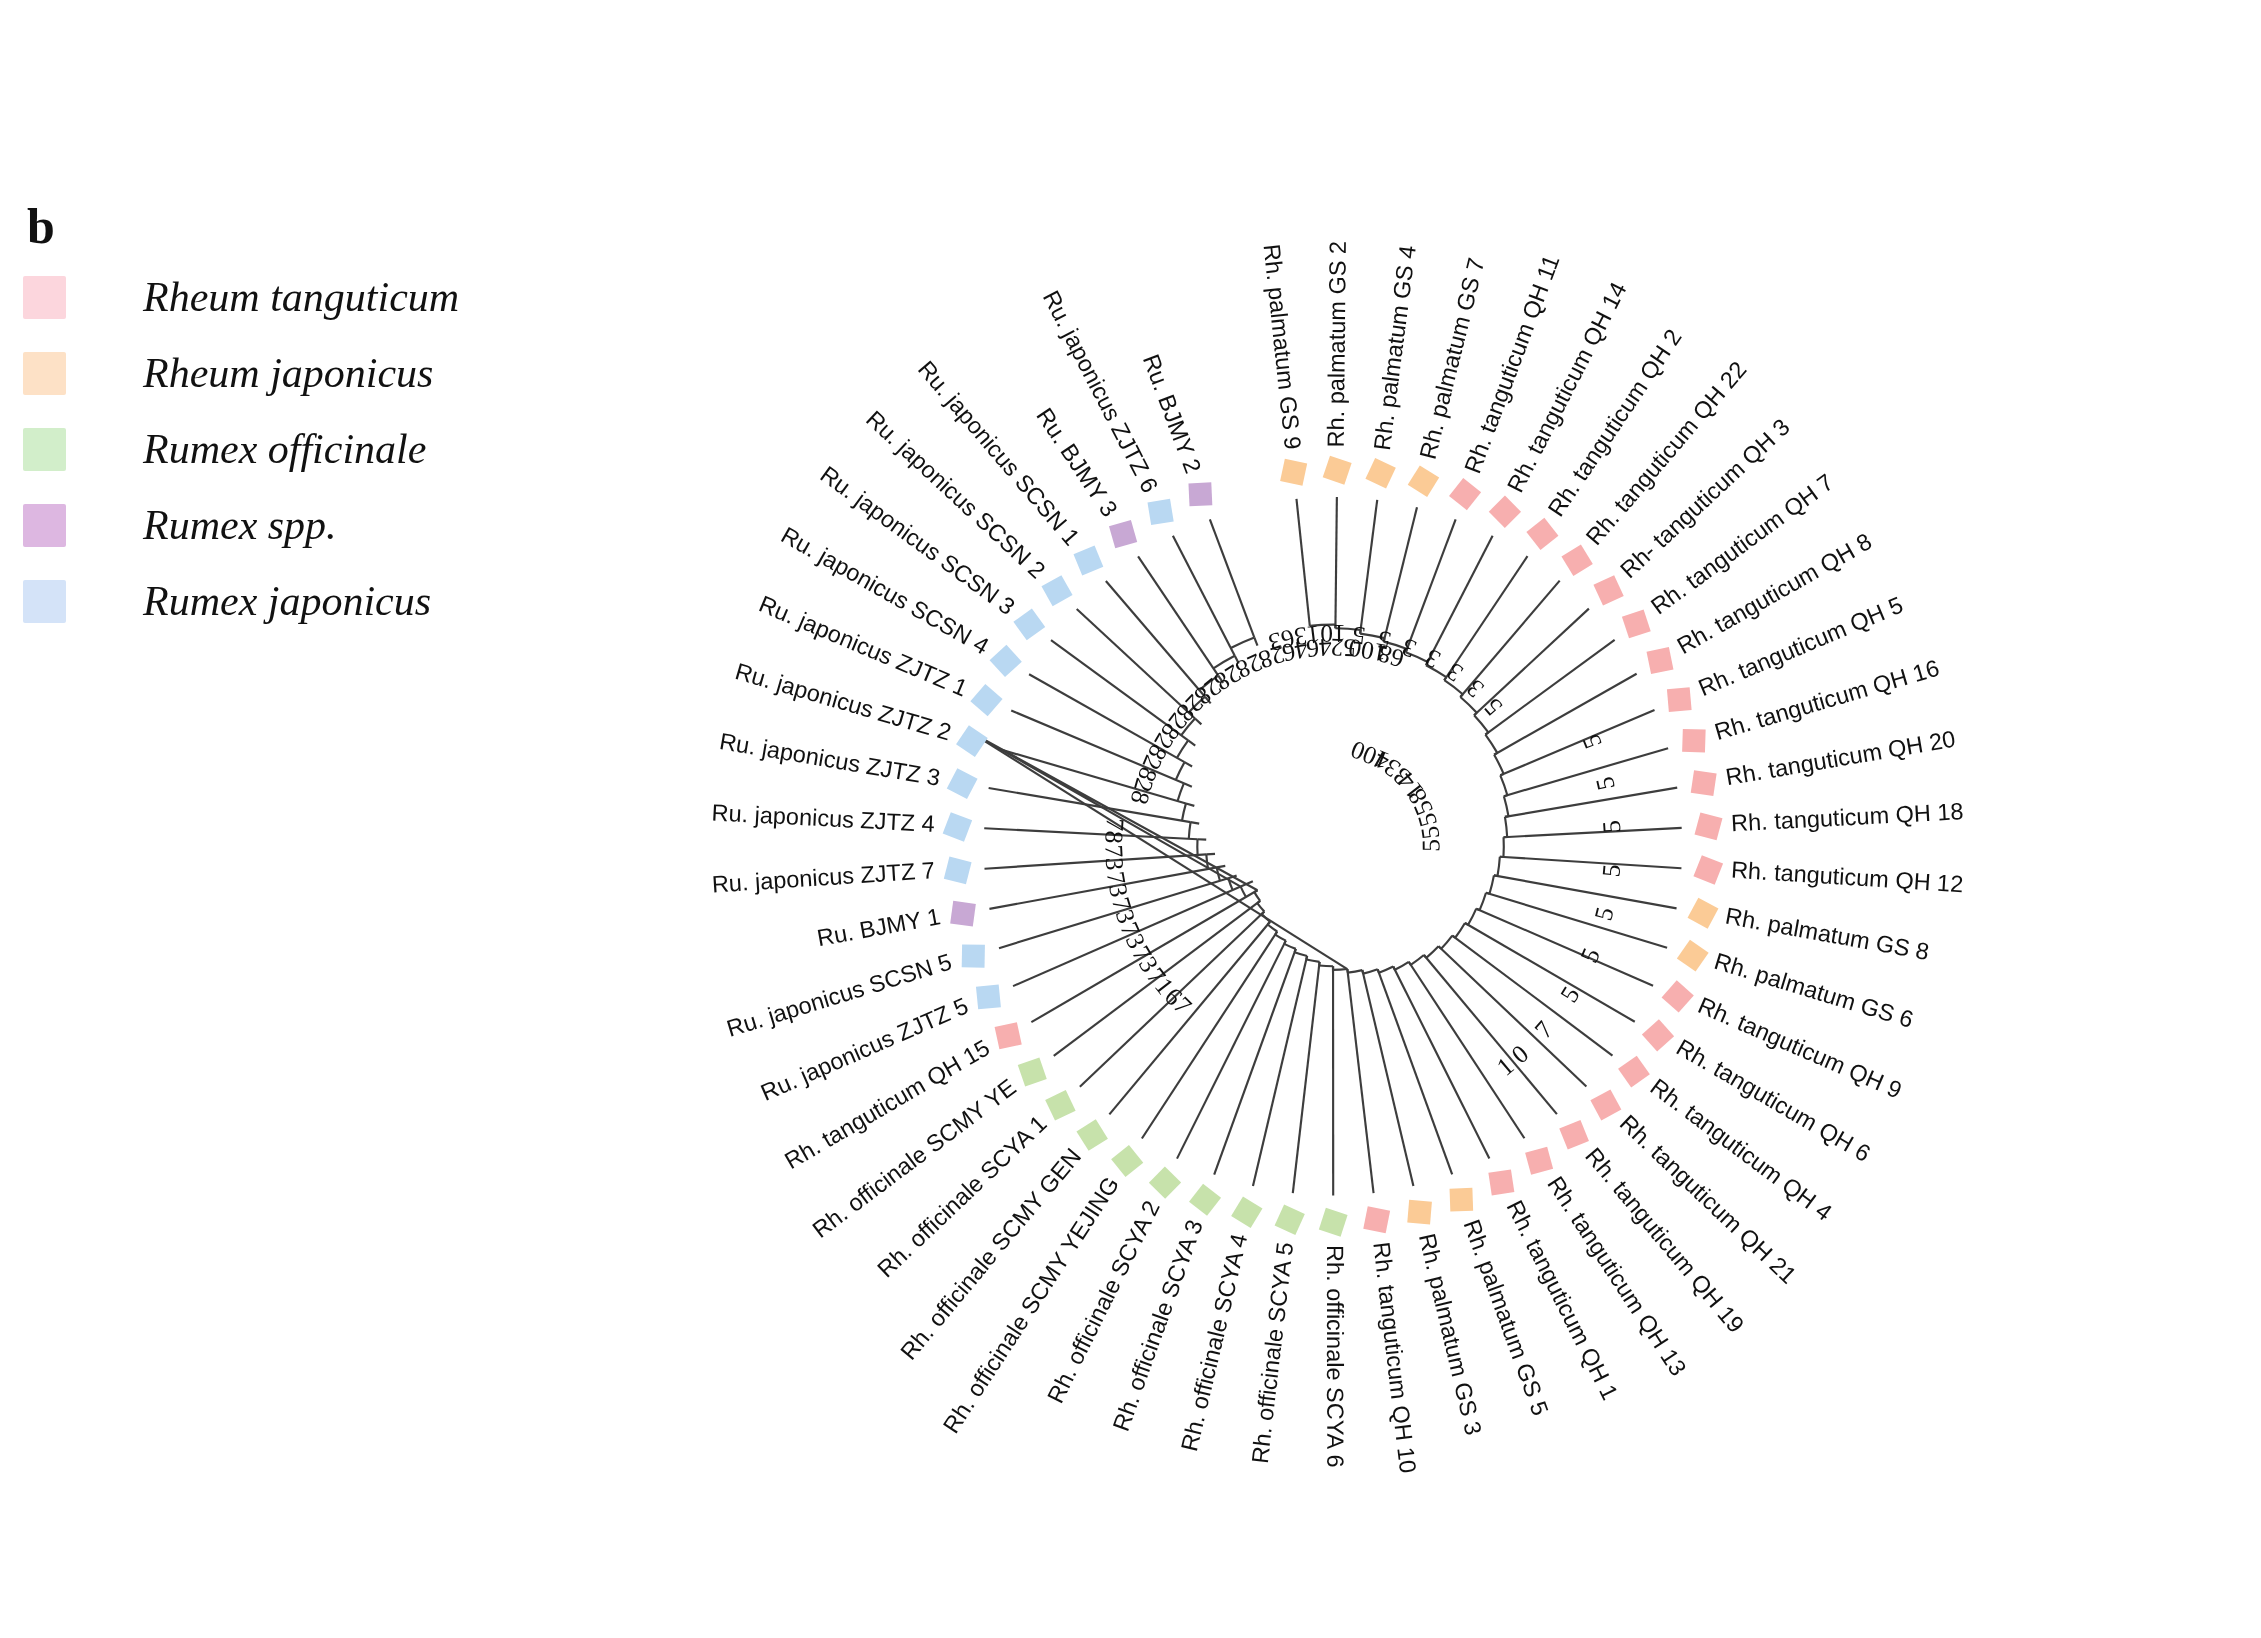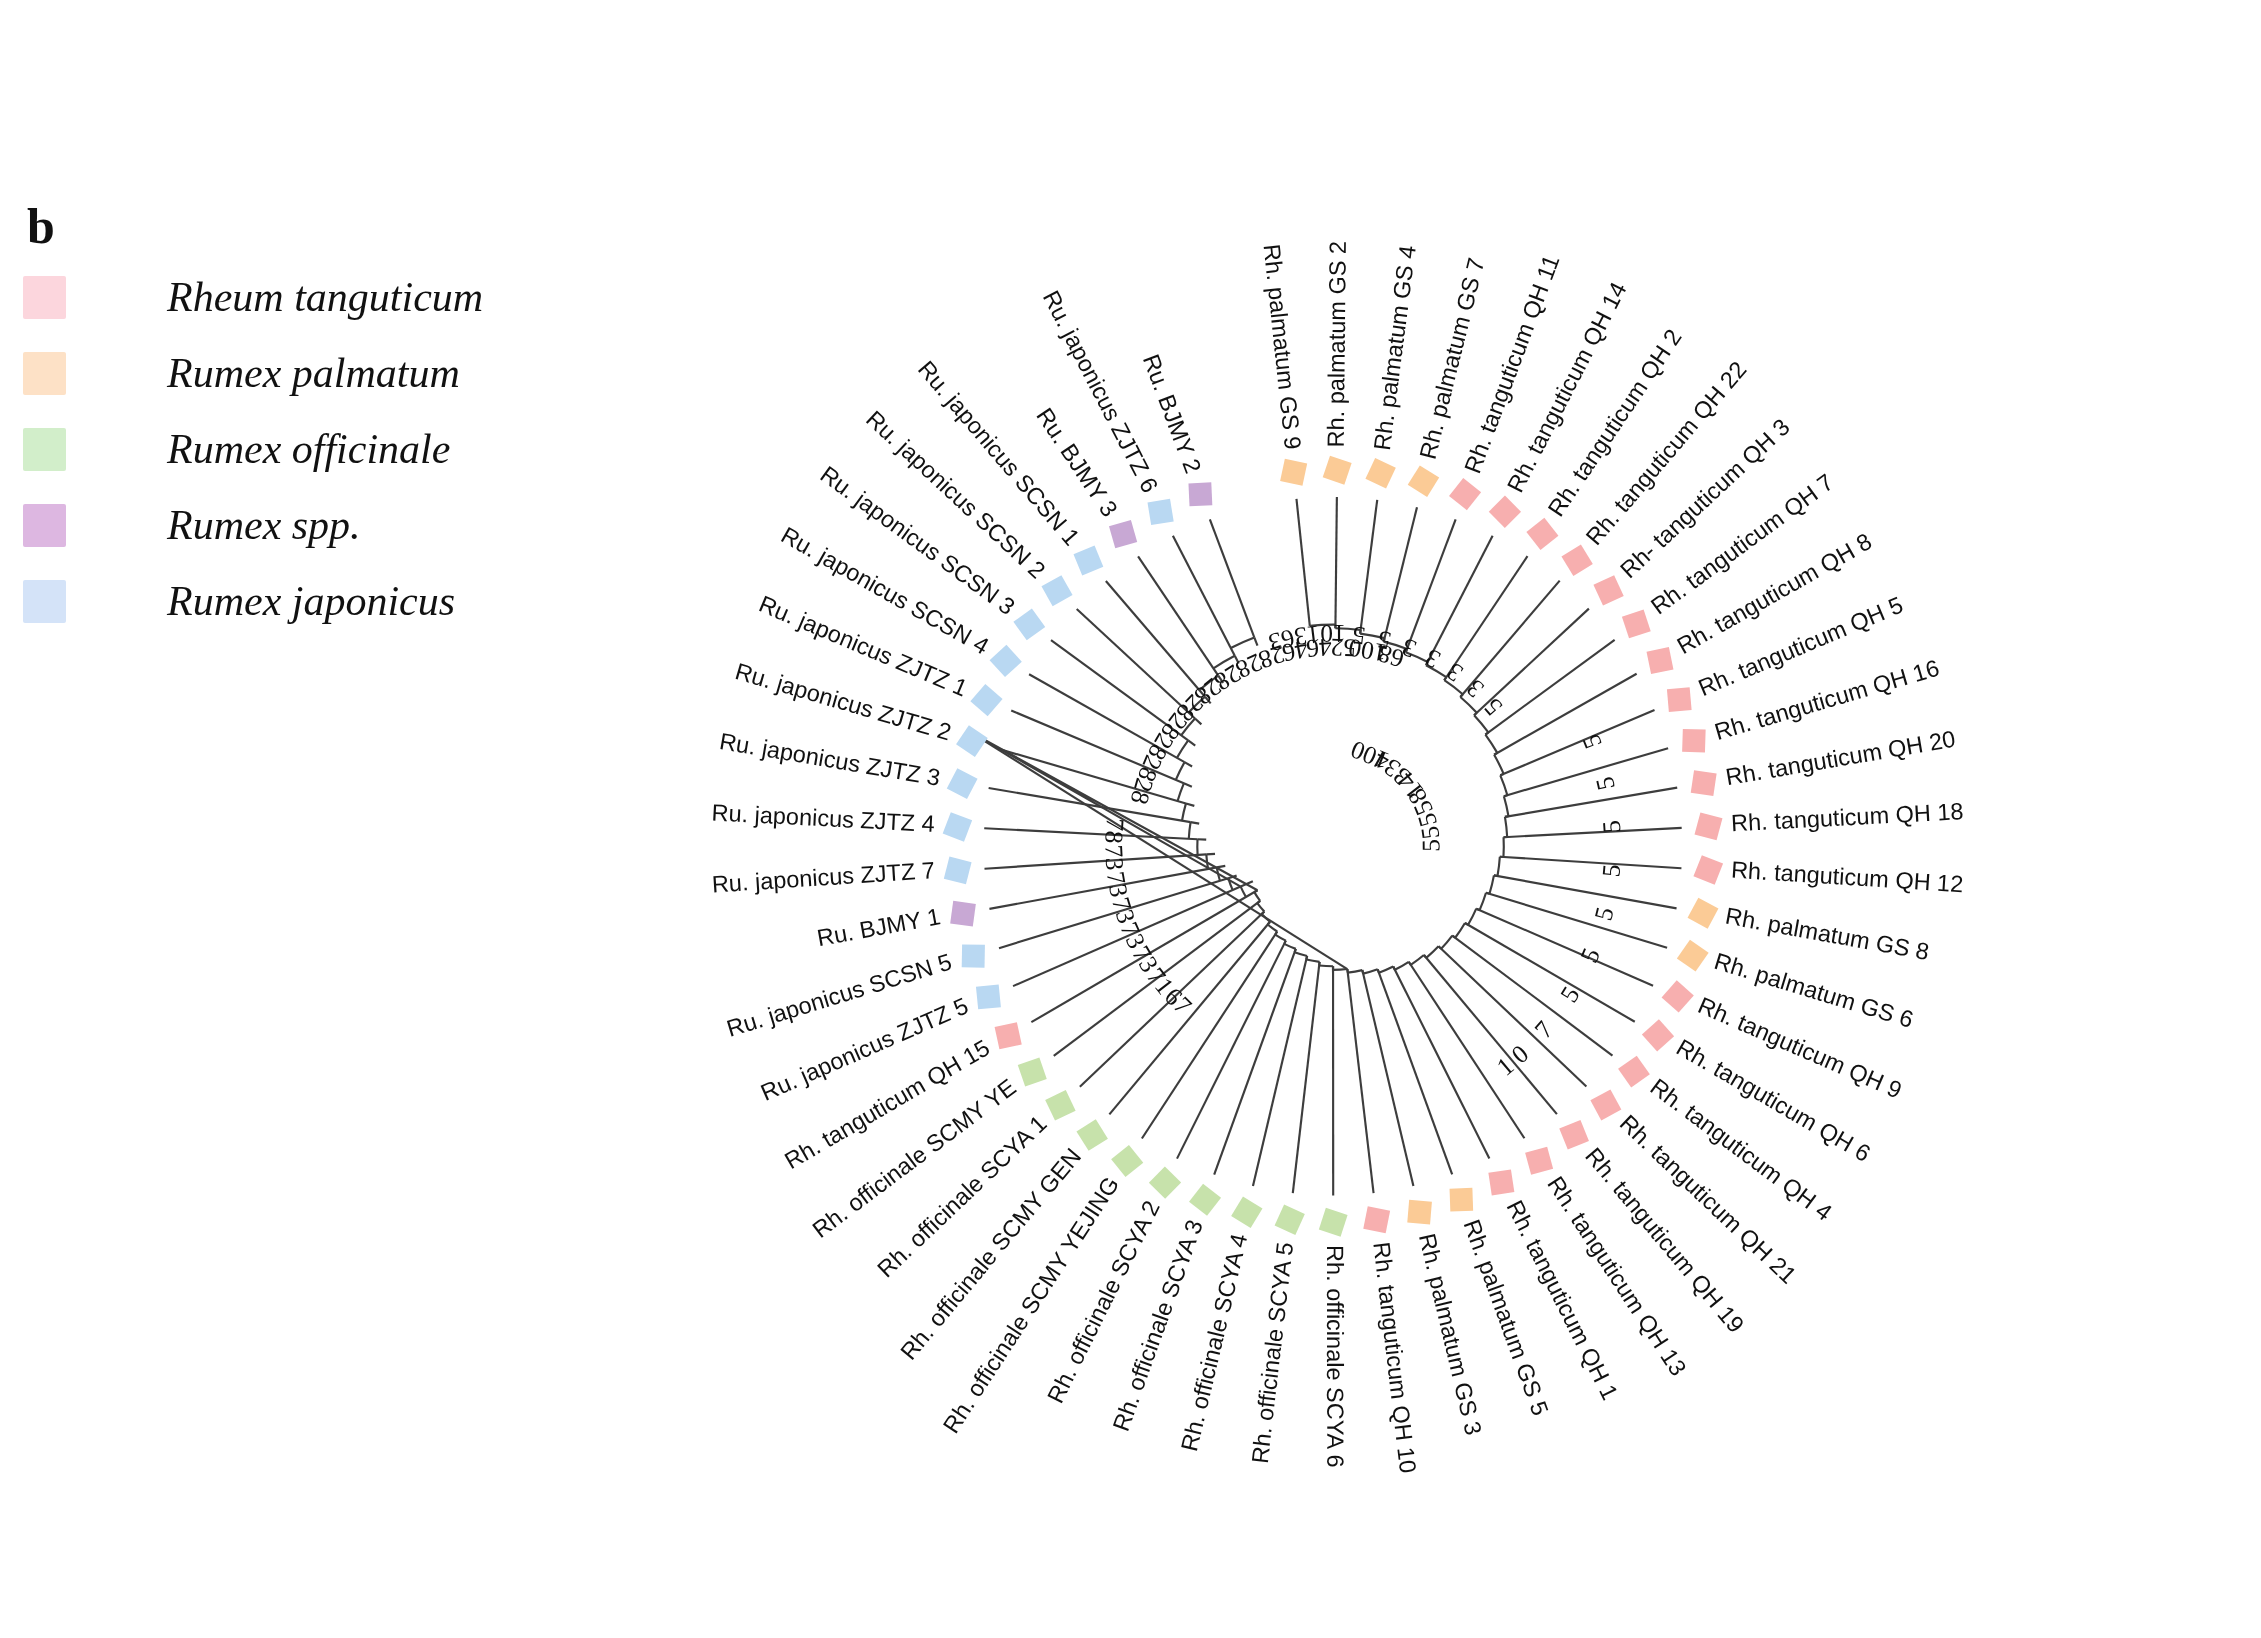--- a/index.html
+++ b/index.html
@@ -7,21 +7,21 @@
        font-family:"Liberation Sans",sans-serif;}
   #fig{position:absolute;inset:0;}
 
   
   #legend{position:absolute;left:23px;top:201px;width:645px;}
   #panel-letter{font-family:"Liberation Serif",serif;font-weight:bold;
       font-size:50px;line-height:1;color:#111;margin-left:4px;margin-bottom:16px;}
   .legend-row{display:flex;align-items:center;height:60px;margin-bottom:16px;}
   .legend-swatch{width:43px;height:43px;flex:0 0 43px;border-radius:2px;}
   .legend-label{font-family:"Liberation Serif",serif;font-style:italic;
-      font-size:42px;color:#111;margin-left:101px;white-space:nowrap;}
+      font-size:42px;color:#111;margin-left:77px;white-space:nowrap;}
 
   
   #tree-svg{position:absolute;left:0;top:0;width:2261px;height:1638px;}
   .branch{fill:none;stroke:#3d3d3d;stroke-width:3.2;stroke-linecap:butt;}
   .tip-label{font-family:"Liberation Sans",sans-serif;font-size:35px;fill:#111;}
   .support-label{font-family:"Liberation Serif",serif;font-size:38px;fill:#111;}
 </style>
 </head>
 <body>
 
@@ -29,21 +29,21 @@
 
   <div id="legend">
     <div id="panel-letter">b</div>
 
     <div class="legend-row">
       <span class="legend-swatch" style="background: rgb(252, 214, 221);"></span>
       <span class="legend-label">Rheum tanguticum</span>
     </div>
     <div class="legend-row">
       <span class="legend-swatch" style="background: rgb(253, 225, 198);"></span>
-      <span class="legend-label">Rumex palmatum</span>
+      <span class="legend-label">Rheum japonicus</span>
     </div>
     <div class="legend-row">
       <span class="legend-swatch" style="background: rgb(210, 238, 202);"></span>
       <span class="legend-label">Rumex officinale</span>
     </div>
     <div class="legend-row">
       <span class="legend-swatch" style="background: rgb(221, 183, 225);"></span>
       <span class="legend-label">Rumex spp.</span>
     </div>
     <div class="legend-row">

